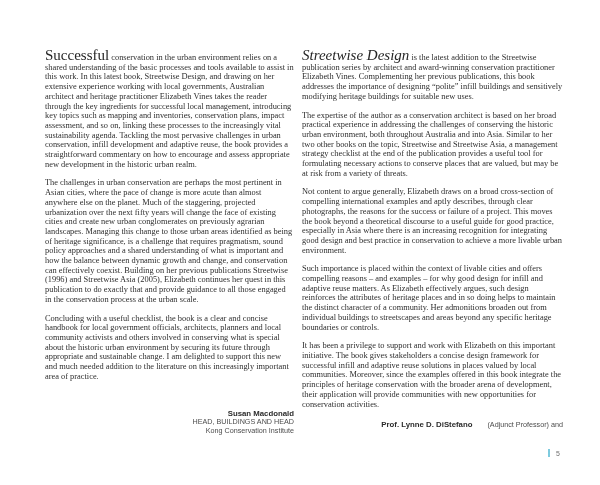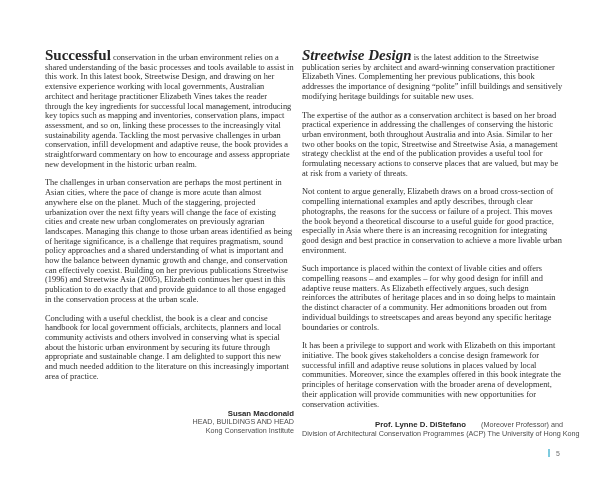--- a/index.html
+++ b/index.html
@@ -22,21 +22,20 @@
     margin: 0 0 9px 0;
     font-size: 8.4px;
     line-height: 9.7px;
     text-align: left;
     color: #2e2e2e;
   }
   .lead {
     font-size: 15px;
     line-height: 9.7px;
     color: #262626;
-    font-weight: bold;
   }
   .lead-italic { font-style: italic; }
   .signature {
     margin-top: 7px;
     text-align: right;
     font-family: "Liberation Sans", sans-serif;
     color: #4c4c4c;
   }
   .sig-name {
     font-weight: bold;
@@ -88,22 +87,21 @@
     </div>
   </section>
 
   <section class="col col-right">
     <p><span class="lead lead-italic">Streetwise Design</span> <span>is the latest addition to the Streetwise publication series by architect and award-winning conservation practitioner Elizabeth Vines. Complementing her previous publications, this book addresses the importance of designing “polite” infill buildings and sensitively modifying heritage buildings for suitable new uses.</span></p>
     <p>The expertise of the author as a conservation architect is based on her broad practical experience in addressing the challenges of conserving the historic urban environment, both throughout Australia and into Asia. Similar to her two other books on the topic, Streetwise and Streetwise Asia, a management strategy checklist at the end of the publication provides a useful tool for formulating necessary actions to conserve places that are valued, but may be at risk from a variety of threats.</p>
     <p>Not content to argue generally, Elizabeth draws on a broad cross-section of compelling international examples and aptly describes, through clear photographs, the reasons for the success or failure of a project. This moves the book beyond a theoretical discourse to a useful guide for good practice, especially in Asia where there is an increasing recognition for integrating good design and best practice in conservation to achieve a more livable urban environment.</p>
     <p>Such importance is placed within the context of livable cities and offers compelling reasons – and examples – for why good design for infill and adaptive reuse matters. As Elizabeth effectively argues, such design reinforces the attributes of heritage places and in so doing helps to maintain the distinct character of a community. Her admonitions broaden out from individual buildings to streetscapes and areas beyond any specific heritage boundaries or controls.</p>
     <p>It has been a privilege to support and work with Elizabeth on this important initiative. The book gives stakeholders a concise design framework for successful infill and adaptive reuse solutions in places valued by local communities. Moreover, since the examples offered in this book integrate the principles of heritage conservation with the broader arena of development, their application will provide communities with new opportunities for conservation activities.</p>
     <div class="signature">
-      <div class="sig-row"><span class="sig-name">Prof. Lynne D. DiStefano</span><span class="sig-line"> (Moreover Professor) and</span></div>
-      <div class="sig-row sig-line">Division of Architectural Conservation Programmes (ACP) The University of Hong Kong</div>
+      <div class="sig-row"><span class="sig-name">Prof. Lynne D. DiStefano</span><span class="sig-line"> (Adjunct Professor) and</span></div>
     </div>
   </section>
 
   <div class="footer">
     <span class="page-bar"></span>
     <span class="page-num">5</span>
   </div>
 
 </div>
 

